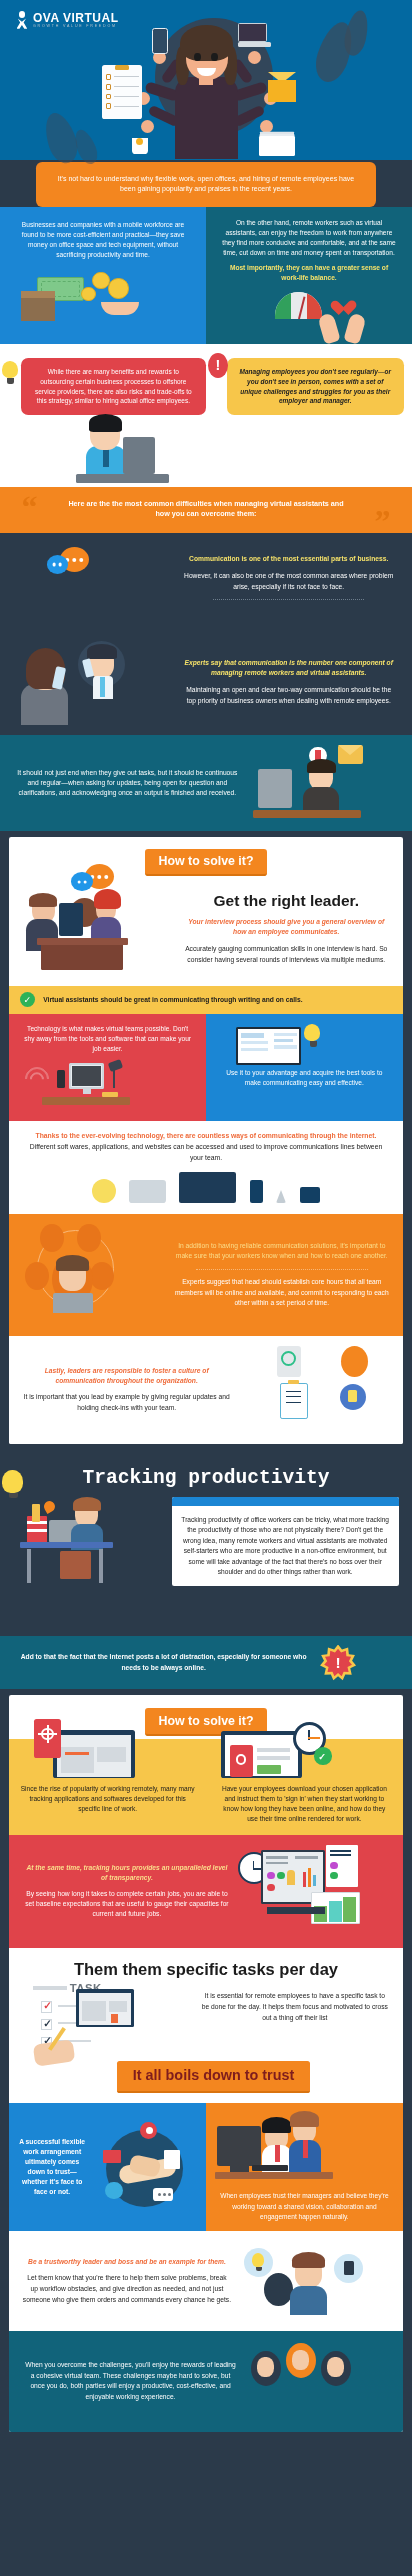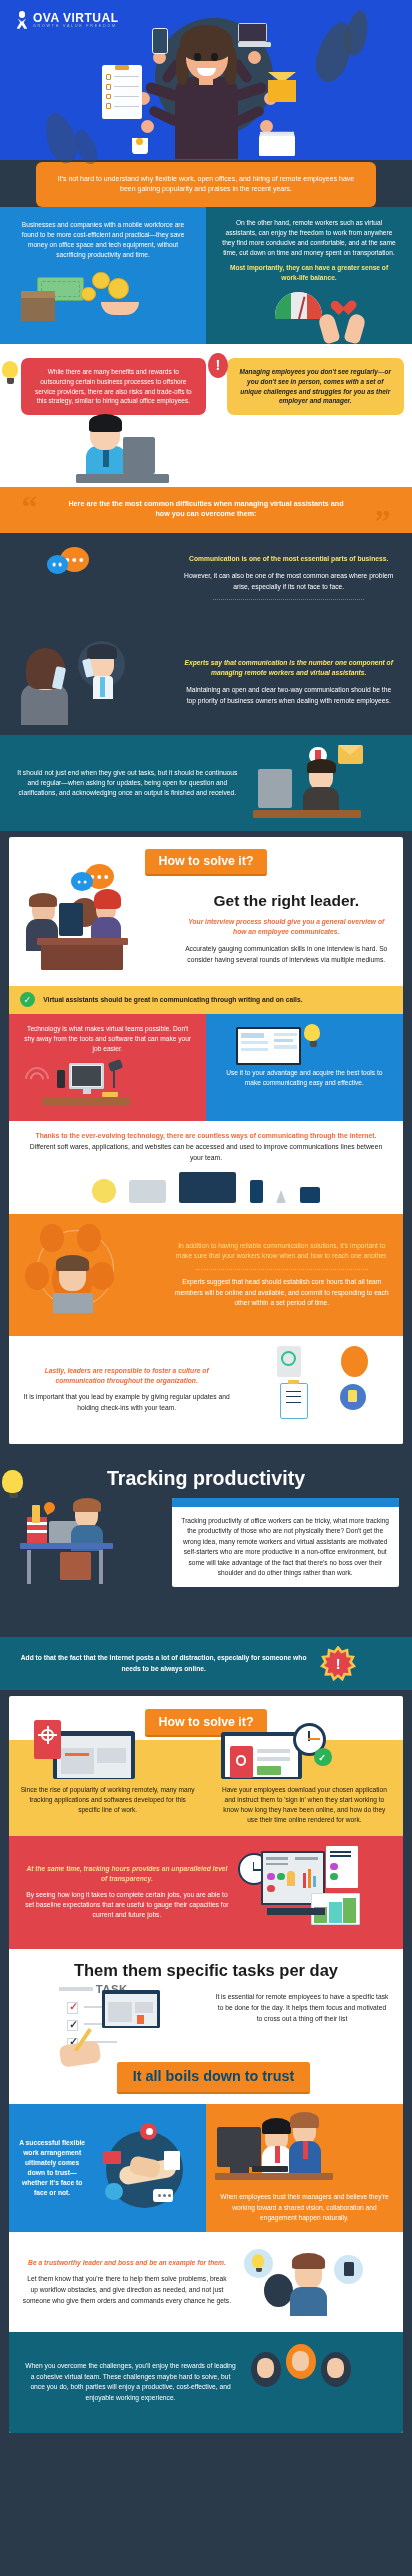--- a/index.html
+++ b/index.html
@@ -5,21 +5,21 @@
   * { box-sizing: border-box; margin: 0; padding: 0; }
   body {
     width: 412px;
     font-family: "Liberation Sans", sans-serif;
     background: #2b3a4a;
     color: #ffffff;
   }
   .page { width: 412px; background: #2b3a4a; position: relative; overflow: hidden; }
 
   
-  .hero { position: relative; background: #1d4ed8; padding: 0 0 5.2px 0; }
+  .hero { position: relative; background: #0369a1; padding: 0 0 5.2px 0; }
   .logo { position: absolute; top: 11.3px; left: 15.5px; display: flex; align-items: center; gap: 4.1px; }
   .logo-mark { width: 13.4px; height: 17.5px; position: relative; }
   .logo-mark .head { width: 6.7px; height: 6.7px; border-radius: 50%; background: #fff; position: absolute; left: 3.1px; top: 0; }
   .logo-mark .body { position: absolute; left: 1px; top: 6.2px; width: 10.8px; height: 11.3px; background: #fff;
      clip-path: polygon(0% 100%, 34% 44%, 12% 8%, 50% 38%, 88% 8%, 66% 44%, 100% 100%, 72% 100%, 50% 66%, 28% 100%); }
   .logo-text { line-height: 1; }
   .logo-name { font-size: 12px; font-weight: bold; letter-spacing: 0.5px; color: #fff; }
   .logo-tag { font-size: 3.6px; letter-spacing: 1.8px; color: #b9c3cc; margin-top: 1.5px; }
 
   .hero-art { height: 155px; position: relative; }
@@ -200,21 +200,21 @@
   .orange-block .lead { color: #fbdf8c; font-size: 6.7px; line-height: 1.55; text-align: center; }
   .orange-block .body-txt { color: #fff; font-size: 6.7px; line-height: 1.55; text-align: center; margin-top: 3.1px; }
   .dotted-l { border-top: 1px dotted #f8b776; width: 80%; margin: 7.2px auto; }
   .avatar { position: absolute; border-radius: 50%; background: #e8751a; }
 
   .last-white { background: #fff; display: flex; align-items: center; padding: 10.3px 13.4px; gap: 8.2px; }
   .last-white .copy { width: 58%; }
   .last-white .art { width: 42%; height: 88px; position: relative; }
 
   
-  .track-head { background: #2b3a4a; text-align: center; padding: 13.4px 0 5.2px; position: relative; }
+  .track-head { background: #2b3a4a; text-align: center; padding: 13.4px 0 5.2px; position: relative; font-family: Liberation Mono, monospace; }
   .track-head h2 { font-size: 19.6px; font-weight: bold; color: #fff; display: inline-block; }
   .track-row { background: #2b3a4a; display: flex; align-items: flex-start; padding: 3.1px 13.4px 10.3px; gap: 7.2px; }
   .track-row .art { width: 40%; height: 129px; position: relative; }
   .track-card { width: 60%; background: #fff; border-radius: 2.1px; overflow: hidden; }
   .track-card .topbar { height: 9.3px; background: #1b86d4; }
   .track-card p { padding: 8.2px 9.3px; font-size: 6.6px; line-height: 1.6; color: #1c1c1c; text-align: center; }
 
   .teal-note { background: #11637a; display: flex; align-items: center; padding: 8.2px 13.4px; gap: 6.2px; }
   .teal-note p { width: 78%; text-align: center; font-size: 6.7px; line-height: 1.55; font-weight: bold; color: #fff; }
   .badge-burst { width: 36px; height: 36px; position: relative; }
@@ -228,26 +228,26 @@
   .card-mini { height: 62px; position: relative; margin-bottom: 5.2px; }
 
   .red-block { background: #e0434a; display: flex; align-items: center; padding: 10.3px 13.4px; gap: 7.2px; }
   .red-block .copy { width: 58%; }
   .red-block .art { width: 42%; height: 93px; position: relative; }
   .red-block .lead { color: #fbdf8c; font-size: 6.7px; font-style: italic; line-height: 1.5; text-align: center; font-weight: bold; }
   .red-block .body-txt { color: #fff; font-size: 6.7px; line-height: 1.55; text-align: center; margin-top: 5.2px; }
 
   .tasks-white { background: #fff; padding: 11.3px 0 0; }
   .tasks-white h3 { text-align: center; font-size: 16.5px; font-weight: bold; color: #1c1c1c; }
-  .tasks-body { display: flex; align-items: flex-start; padding: 5.2px 13.4px 0; gap: 23px; margin-left: 26px; }
+  .tasks-body { display: flex; align-items: flex-start; padding: 5.2px 13.4px 0; gap: 23px; }
   .tasks-body .art { width: 45%; height: 103px; position: relative; }
   .tasks-body .copy { width: 55%; }
   .tasks-body p { font-size: 6.7px; line-height: 1.6; text-align: center; color: #1c1c1c; padding-top: 7.2px; }
   .trust-btn-wrap { padding: 0 0 10.3px 0; margin-top: -26px; margin-left: 108px; }
-  .trust-btn { display: inline-block; background: #f3861f; color: #0c4a6e; font-size: 14.4px; font-weight: bold;
+  .trust-btn { display: inline-block; background: #f3861f; color: #7f1d1d; font-size: 14.4px; font-weight: bold;
     padding: 6.2px 15.5px 7.7px; border-radius: 2.6px; border-bottom: 2.6px solid #d9730f; }
 
   .trust-split { display: flex; }
   .trust-blue { width: 50%; background: #1b86d4; display: flex; align-items: center; padding: 9.3px 7.2px; gap: 4.1px; }
   .trust-blue .copy { width: 40%; }
   .trust-blue p { font-size: 6.7px; line-height: 1.5; text-align: center; color: #fff; font-weight: bold; }
   .trust-blue .art { width: 60%; height: 93px; position: relative; }
   .trust-orange { width: 50%; background: #f3861f; padding: 7.2px 9.3px 9.3px; }
   .trust-orange .art { height: 77px; position: relative; }
   .trust-orange p { font-size: 6.6px; line-height: 1.55; text-align: center; color: #fff; margin-top: 4.1px; }

